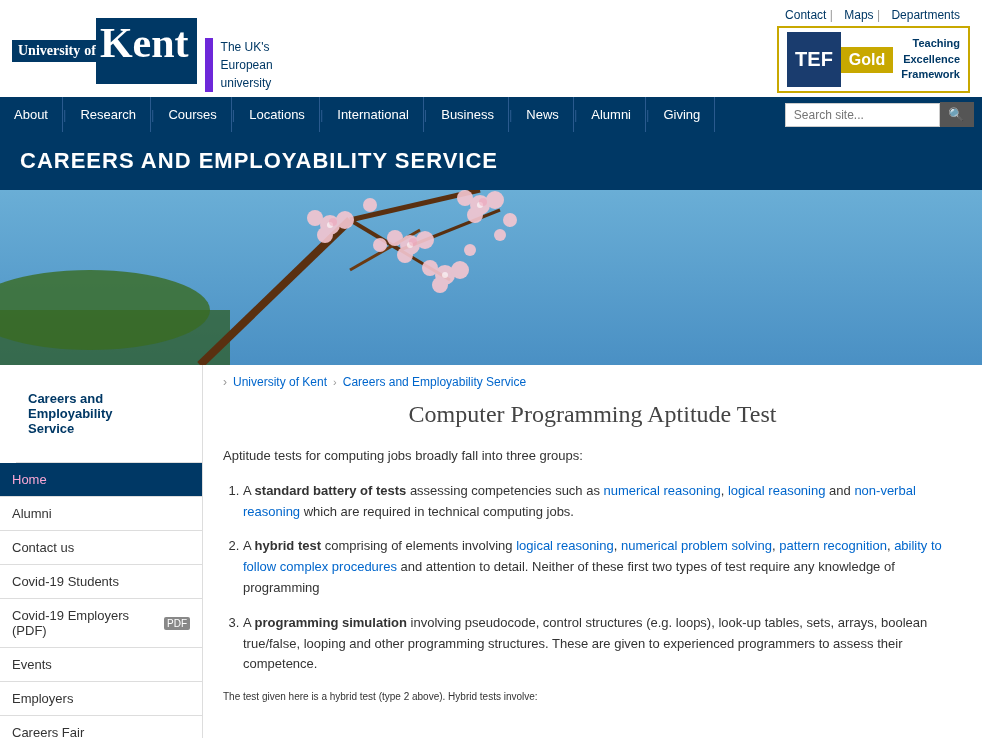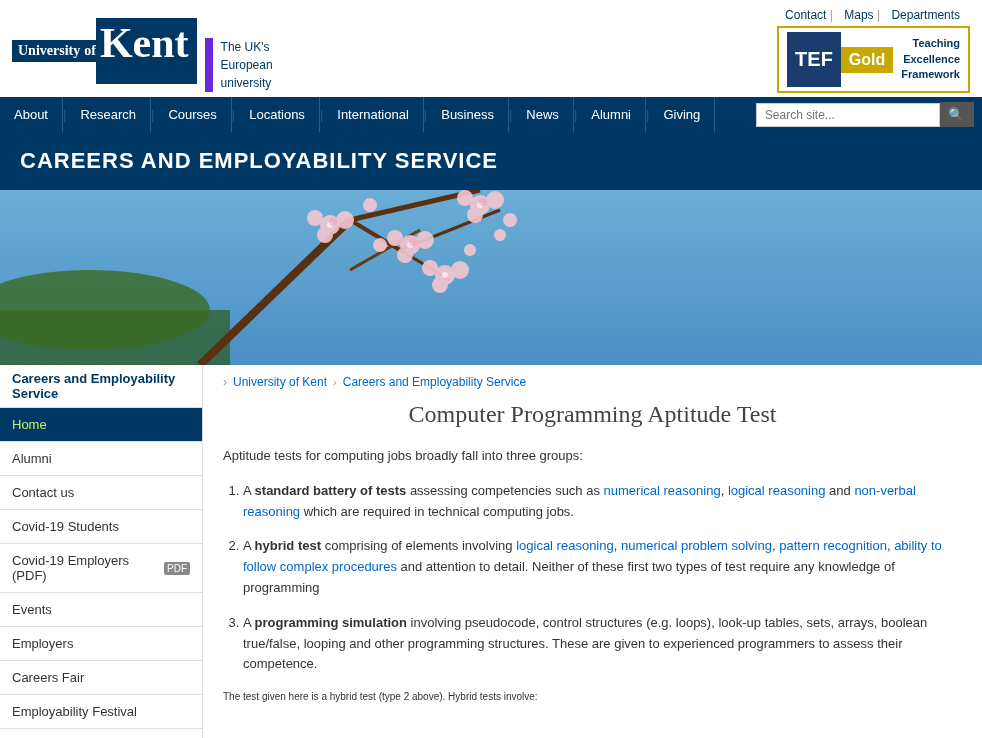--- a/index.html
+++ b/index.html
@@ -103,41 +103,42 @@
 
     
     .sidebar {
       width: 203px;
       min-width: 203px;
       background: #fff;
       border-right: 1px solid #ddd;
     }
     .sidebar-title {
       background: #fff;
-      padding: 6px 12px;
+      padding: 26px 12px;
       font-size: 13px;
       font-weight: bold;
       color: #003865;
       border-bottom: 1px solid #ddd;
+      margin-left: 16px;
     }
     .sidebar-item {
       border-bottom: 1px solid #ddd;
     }
     .sidebar-item a {
       display: flex;
       align-items: center;
       justify-content: space-between;
       padding: 9px 12px;
       text-decoration: none;
       color: #333;
       font-size: 13px;
     }
     .sidebar-item.active a {
       background: #003865;
-      color: #bef264;
+      color: #f9a8d4;
     }
     .sidebar-item .pdf-icon {
       font-size: 10px;
       background: #888;
       color: #fff;
       padding: 1px 3px;
       border-radius: 2px;
     }
 
     
@@ -247,21 +248,21 @@
   <a href="#">International</a>
   <span style="color:#2a5a8e;padding:10px 0;">|</span>
   <a href="#">Business</a>
   <span style="color:#2a5a8e;padding:10px 0;">|</span>
   <a href="#">News</a>
   <span style="color:#2a5a8e;padding:10px 0;">|</span>
   <a href="#">Alumni</a>
   <span style="color:#2a5a8e;padding:10px 0;">|</span>
   <a href="#">Giving</a>
   <div class="nav-search">
-    <input type="text" style="font-size: 12px; padding: 4px 8px; border: 1px solid rgb(204, 204, 204); width: 184px; color: rgb(153, 153, 153);" placeholder="Search site...">
+    <input type="text" style="font-size: 12px; padding: 4px 8px; border: 1px solid rgb(204, 204, 204); width: 155px; color: rgb(153, 153, 153);" placeholder="Search site...">
     <button style="background:#555;border:none;color:#fff;padding:5px 9px;cursor:pointer;font-size:13px;">🔍</button>
   </div>
 </nav>
 
 <div class="page-title-banner">
   <h1>CAREERS AND EMPLOYABILITY SERVICE</h1>
 </div>
 
 <div class="hero-image">
   <svg width="982" height="175" viewBox="0 0 982 175" xmlns="http://www.w3.org/2000/svg">

